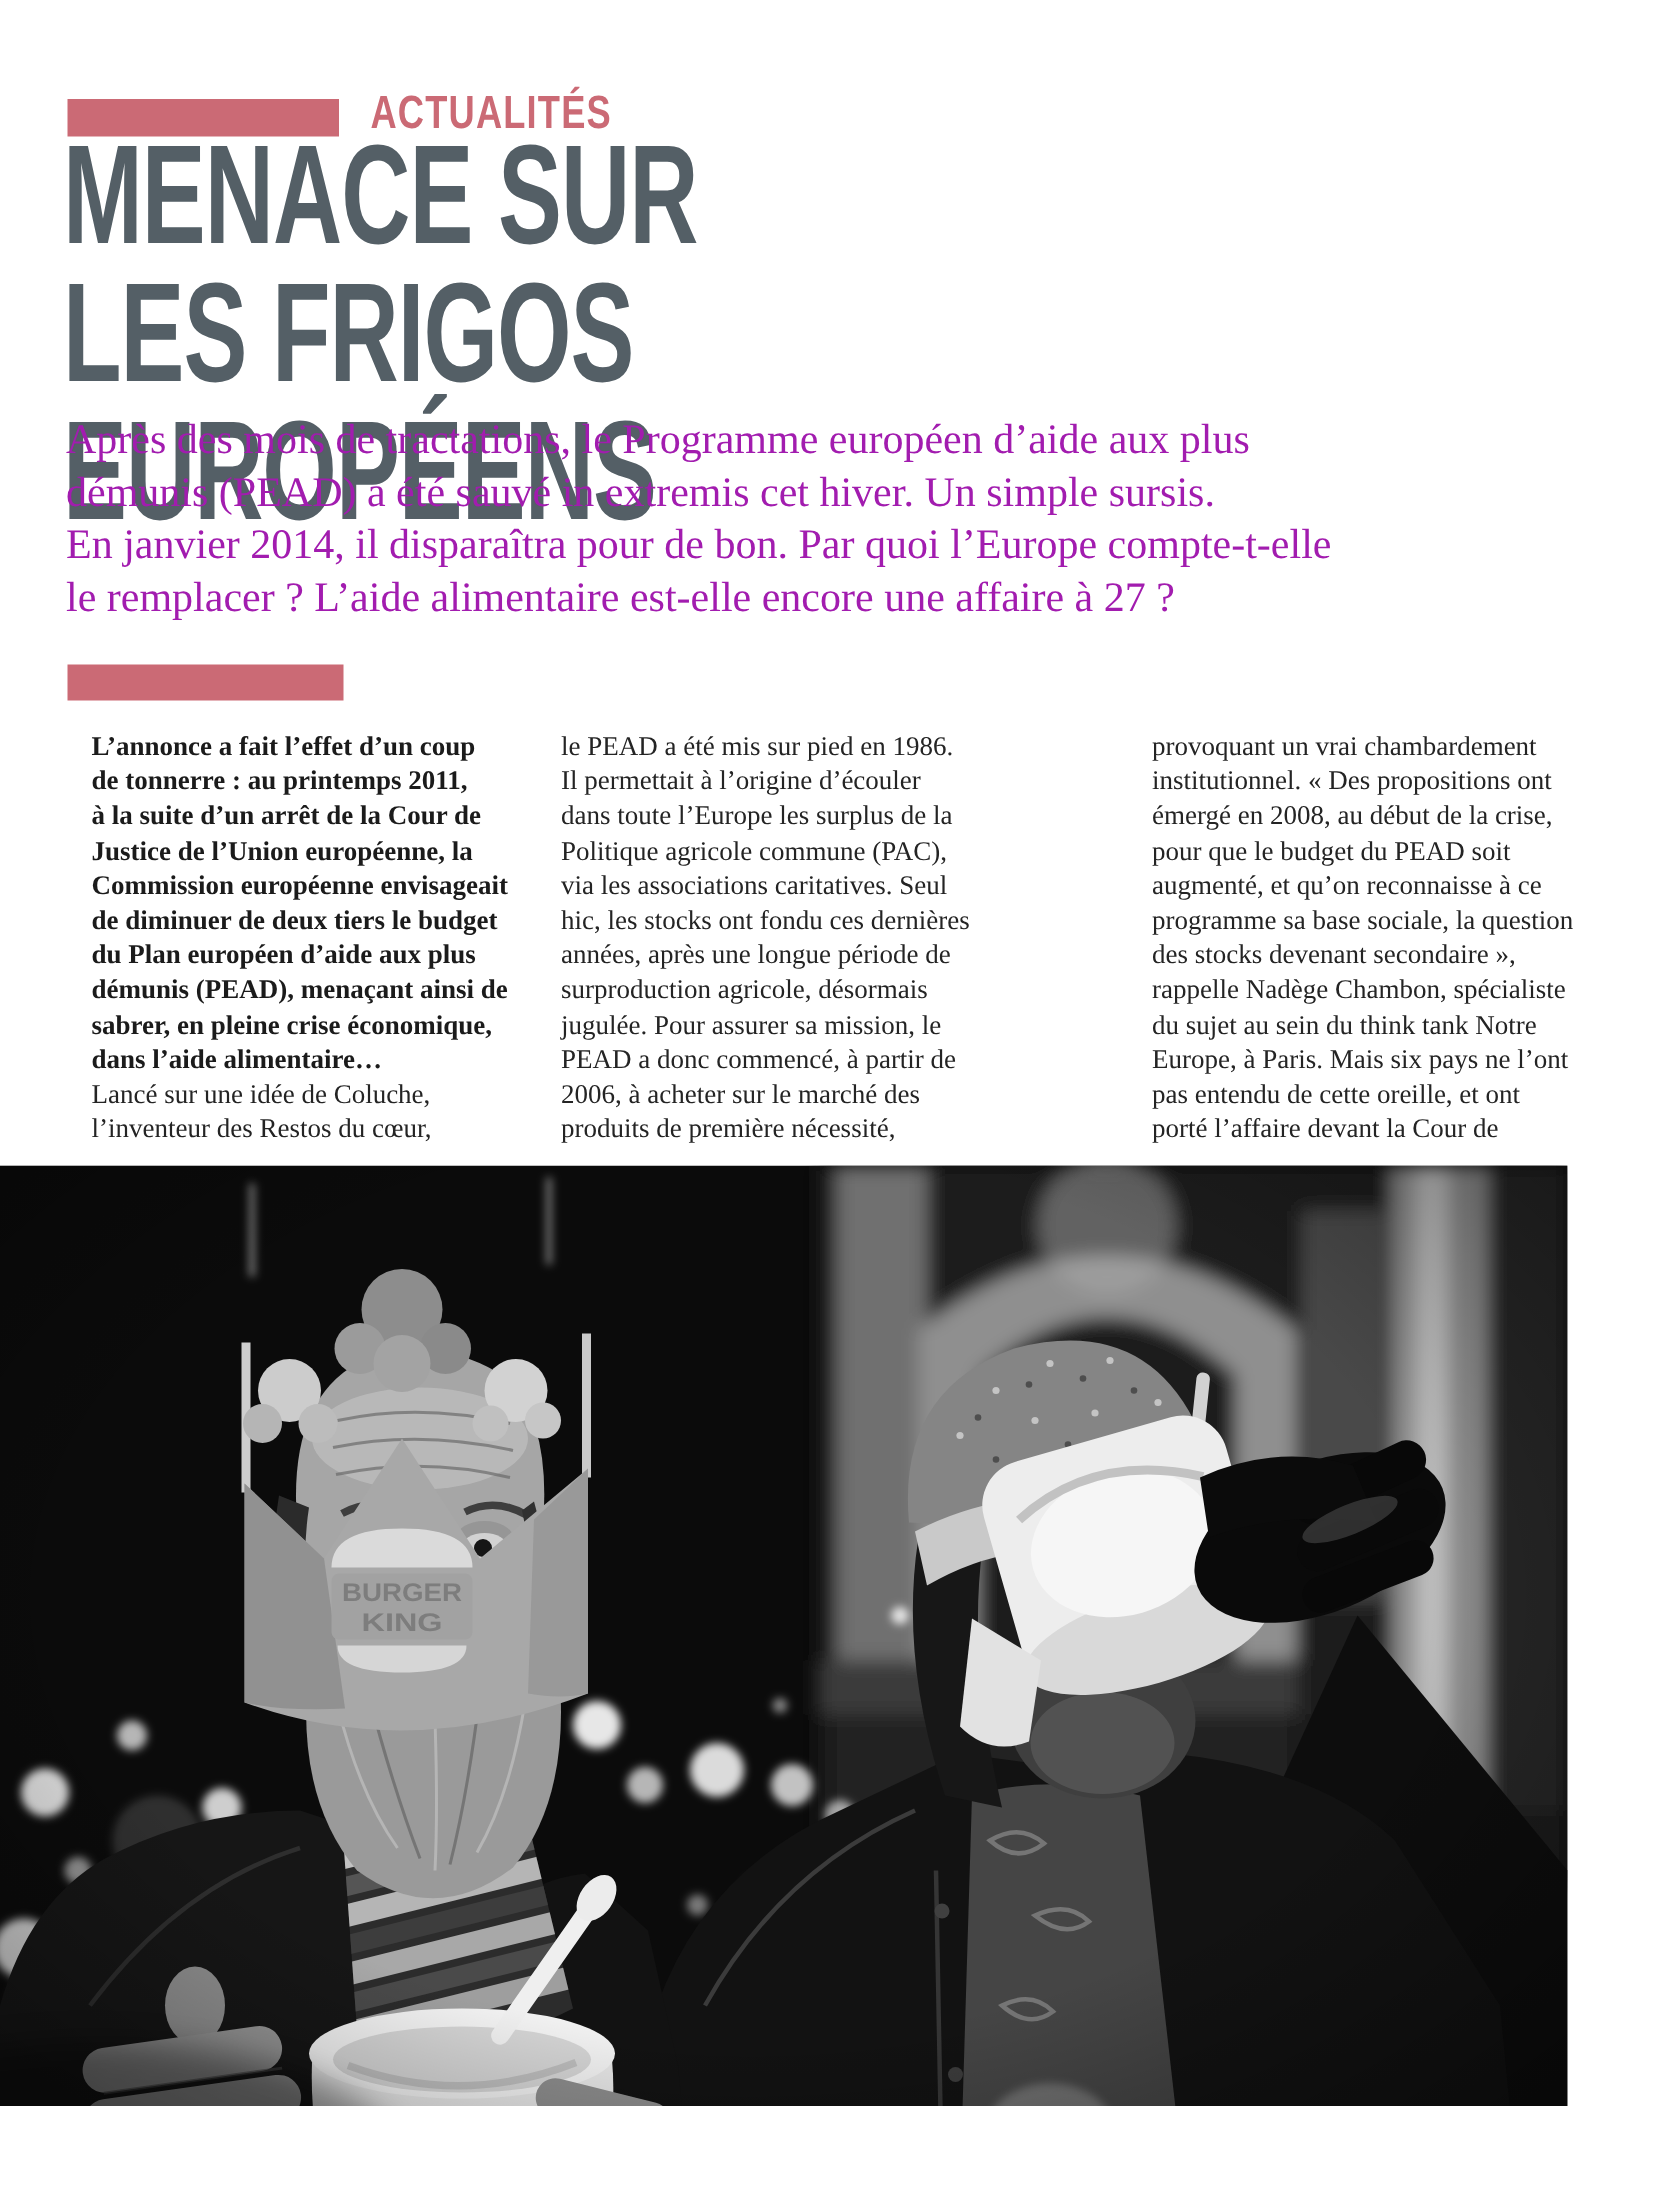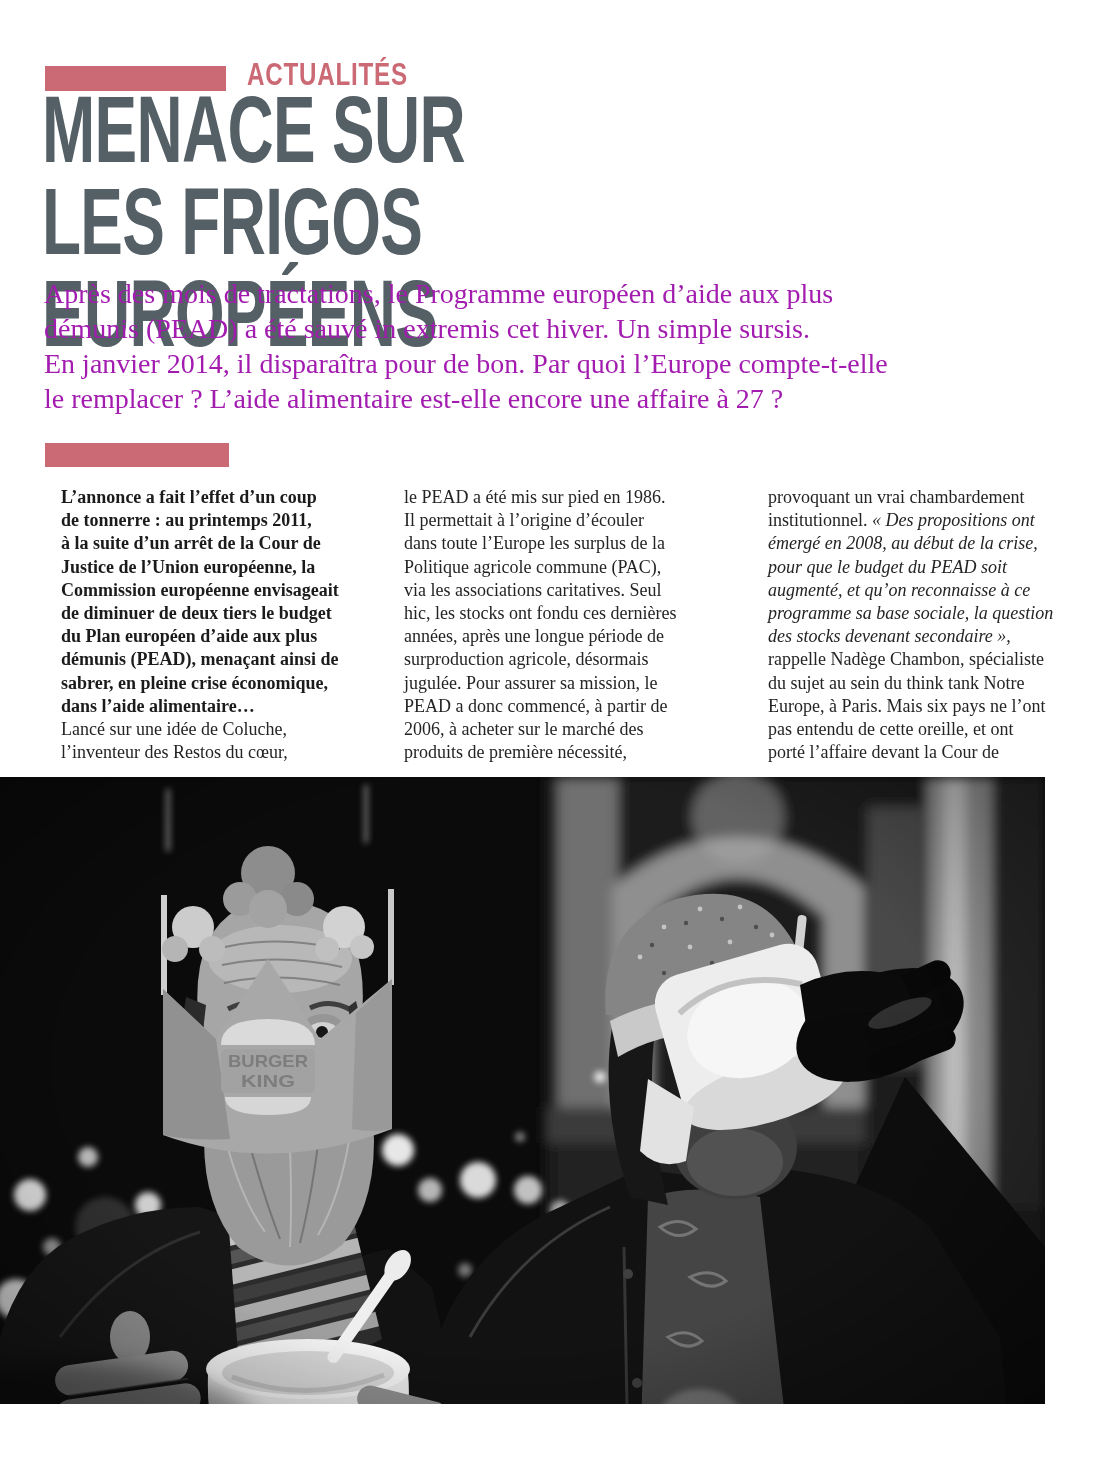--- a/index.html
+++ b/index.html
@@ -11,24 +11,24 @@
           font-size:31px;color:#cb6a75;letter-spacing:1px;transform:scaleX(.78);
           transform-origin:0 50%;white-space:nowrap;}
   .headline{left:42px;top:84px;font-family:"Liberation Sans",sans-serif;font-weight:700;
             font-size:94px;line-height:92px;color:#545f66;letter-spacing:-1px;
             transform:scaleX(.68);transform-origin:0 0;white-space:pre-line;}
   .standfirst{left:44px;top:276px;width:1030px;font-size:28px;line-height:35px;
               color:#a21caf;white-space:pre-line;}
   .bar2{left:45px;top:443px;width:184px;height:24px;background:#cb6a75;}
   .col{top:486px;font-size:18px;line-height:23.2px;white-space:pre-line;color:#242424;}
   .col1{left:61px;width:318px;}
-  .col2{left:404px;width:318px;}
+  .col2{left:374px;width:318px;}
   .col3{left:768px;width:330px;}
   .lead{font-weight:700;color:#1b1b1b;}
-  .quote{font-style:italic;}
+  .quote{}
   .photo{left:0;top:777px;width:1045px;height:684px;display:block;}
 </style>
 </head>
 <body>
 
 <div class="page">
 
   <div class="abs kicker-bar"></div>
   <div class="abs kicker">ACTUALITÉS</div>
 

